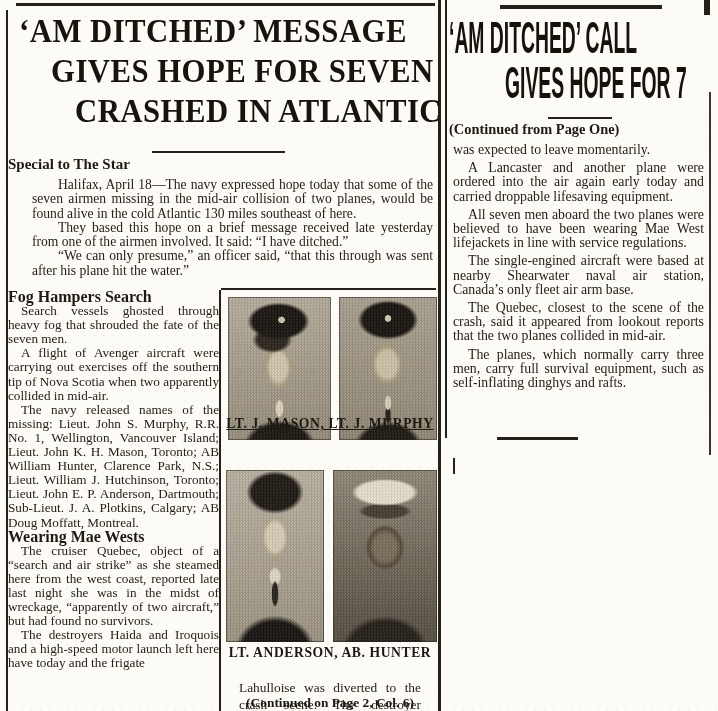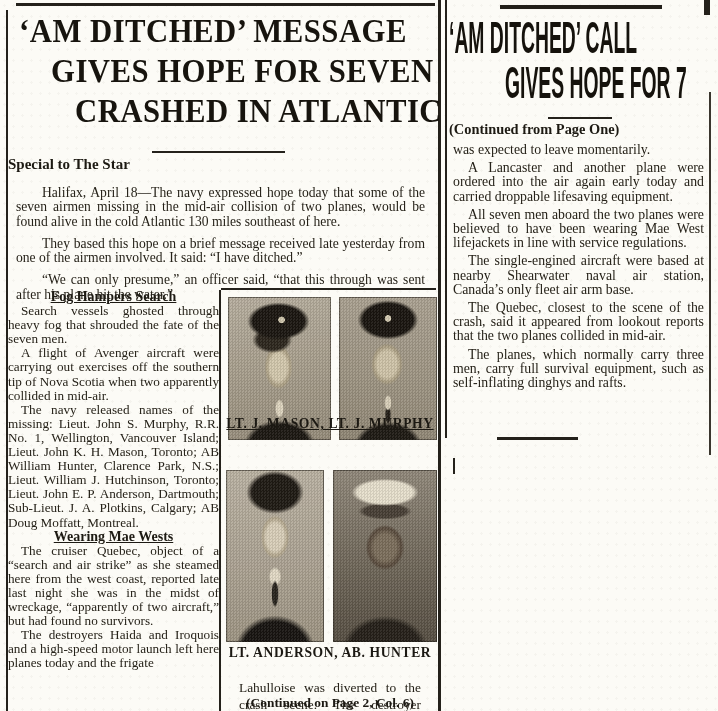--- a/index.html
+++ b/index.html
@@ -20,29 +20,29 @@
     white-space:nowrap;letter-spacing:.5px;transform:scale(.96,1.08);transform-origin:left top;
   }
   .byline{
     position:absolute;left:8px;top:156px;width:424px;text-align:left;
     font-weight:700;font-size:15px;color:#1d1a13;
   }
   .intro{
     position:absolute;left:8px;top:178px;width:425px;
     font-size:13.6px;line-height:14.3px;text-align:justify;
   }
-  .intro p{margin:8px;text-indent:26px;}
+  .intro p{margin:0;text-indent:26px;padding-left:24px;}
   .leftcol{
     position:absolute;left:8px;top:290px;width:211px;
     font-size:13.2px;line-height:14.1px;text-align:justify;
   }
   .leftcol p{margin:0;text-indent:13px;}
   .subhead{
-    margin:1px 0 1px 0;text-align:center;font-weight:700;font-size:14px;
-    text-indent:0 !important;color:#1d1a13;text-decoration:underline;
+    margin:1px 0 1px 0;text-align:left;font-weight:700;font-size:16px;
+    text-indent:0 !important;color:#1d1a13;
   }
   
   .photo{position:absolute;overflow:hidden;box-shadow:0 0 0 1px rgba(30,26,20,.55) inset;}
   .photo::after{
     content:"";position:absolute;inset:0;
     background:repeating-conic-gradient(rgba(40,33,24,.10) 0% 25%, rgba(252,250,242,.09) 0% 50%);
     background-size:3px 3px;
   }
   #photo-mason{left:228px;top:297px;width:103px;height:143px;
     background:
@@ -133,21 +133,21 @@
     <p>“We can only presume,” an officer said, “that this through was sent after his plane hit the water.”</p>
   </div>
 
   <div class="leftcol">
     <p class="subhead">Fog Hampers Search</p>
     <p>Search vessels ghosted through heavy fog that shrouded the fate of the seven men.</p>
     <p>A flight of Avenger aircraft were carrying out exercises off the southern tip of Nova Scotia when two apparently collided in mid-air.</p>
     <p>The navy released names of the missing: Lieut. John S. Murphy, R.R. No. 1, Wellington, Vancouver Island; Lieut. John K. H. Mason, Toronto; AB William Hunter, Clarence Park, N.S.; Lieut. William J. Hutchinson, Toronto; Lieut. John E. P. Anderson, Dartmouth; Sub-Lieut. J. A. Plotkins, Calgary; AB Doug Moffatt, Montreal.</p>
     <p class="subhead">Wearing Mae Wests</p>
     <p>The cruiser Quebec, object of a “search and air strike” as she steamed here from the west coast, reported late last night she was in the midst of wreckage, “apparently of two aircraft,” but had found no survivors.</p>
-    <p>The destroyers Haida and Iroquois and a high-speed motor launch left here planes today and the frigate</p>
+    <p>The destroyers Haida and Iroquois and a high-speed motor launch left here have today and the frigate</p>
   </div>
 
   <div class="rule" style="left:221px;top:288px;width:215px;height:2px;"></div>
   <div class="rule" style="left:219px;top:290px;width:2px;height:421px;"></div>
 
   <div class="photo" id="photo-mason"></div>
   <div class="photo" id="photo-murphy"></div>
   <div class="photo-caption" style="left:223px;top:416px;width:214px;text-decoration:underline;">LT. J. MASON, LT. J. MURPHY</div>
 
   <div class="photo" id="photo-anderson"></div>

